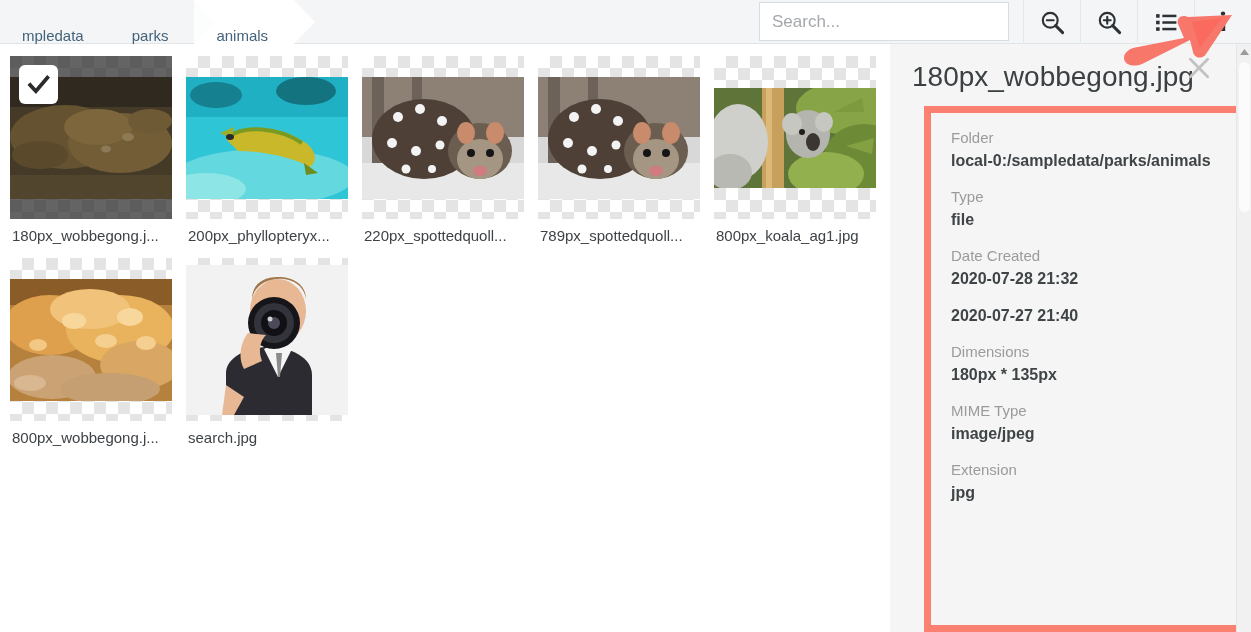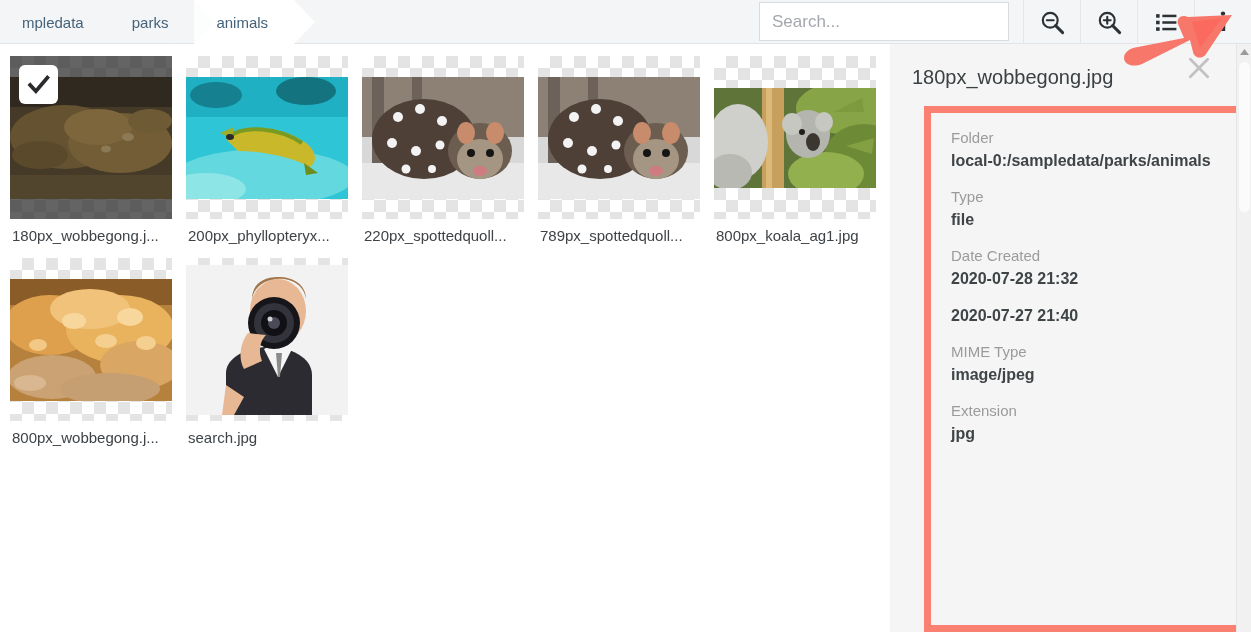--- a/index.html
+++ b/index.html
@@ -31,21 +31,21 @@
 
   .breadcrumb {
     display: flex;
     align-items: stretch;
     height: 44px;
     flex: 0 0 auto;
   }
   .crumb {
     position: relative;
     display: flex;
-    align-items: center;
+    align-items: flex-end;
     height: 44px;
     padding: 0 26px 0 22px;
     font-size: 15px;
     color: #44637a;
     background: transparent;
     cursor: pointer;
     white-space: nowrap;
   }
   .crumb .crumb-label { position: relative; z-index: 3; }
   .crumb.active {
@@ -203,21 +203,21 @@
     height: 588px;
     background: #f5f5f5;
     overflow: hidden;
   }
   .details-header {
     position: relative;
     height: 62px;
     padding: 18px 40px 0 22px;
   }
   .details-title {
-    font-size: 20px;
+    font-size: 28px;
     color: #3b4043;
     font-weight: 400;
     line-height: 30px;
     white-space: nowrap;
   }
   .close-btn {
     position: absolute;
     right: 38px; top: 10px;
     width: 28px; height: 28px;
     cursor: pointer;
@@ -565,20 +565,22 @@
         <div class="meta-row">
           <div class="meta-label">Date Created</div>
           <div class="meta-value">2020-07-28 21:32</div>
         </div>
 
         <div class="meta-row">
           <div class="meta-value">2020-07-27 21:40</div>
         </div>
 
         <div class="meta-row">
+          <div class="meta-label">Dimensions</div>
+          <div class="meta-value">180px * 135px</div>
         </div>
 
 
         <div class="meta-row">
           <div class="meta-label">MIME Type</div>
           <div class="meta-value">image/jpeg</div>
         </div>
 
         <div class="meta-row">
           <div class="meta-label">Extension</div>

